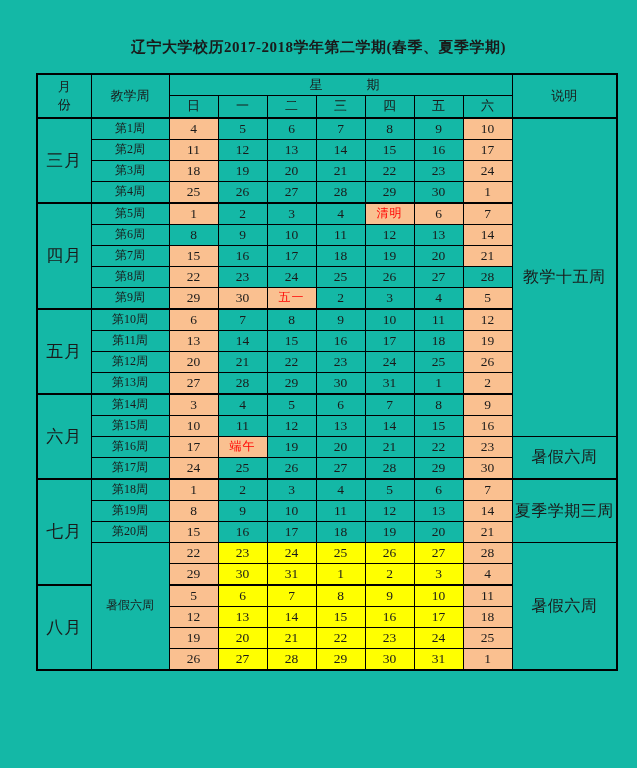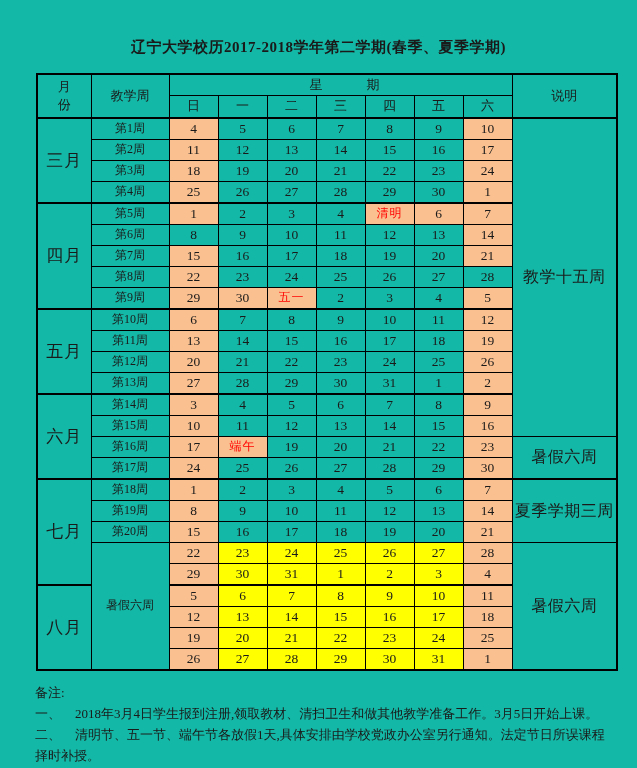--- a/index.html
+++ b/index.html
@@ -358,26 +358,14 @@
           <td class="day-cell bg-yellow">27</td>
           <td class="day-cell bg-yellow">28</td>
           <td class="day-cell bg-yellow">29</td>
           <td class="day-cell bg-yellow">30</td>
           <td class="day-cell bg-yellow">31</td>
           <td class="day-cell bg-orange">1</td>
         </tr>
       </tbody>
   </table>
 
-  <div class="notes">
-    <div class="note-heading">备注:</div>
-    <div class="note-item">
-      <span class="num">一、</span><span>2018年3月4日学生报到注册,领取教材、清扫卫生和做其他教学准备工作。3月5日开始上课。</span>
-    </div>
-    <div class="note-item">
-      <span class="num">二、</span><span>清明节、五一节、端午节各放假1天,具体安排由学校党政办公室另行通知。法定节日所误课程择时补授。</span>
-    </div>
-    <div class="note-item">
-      
-    </div>
-  </div>
 
 </div>
 
 </body></html>

